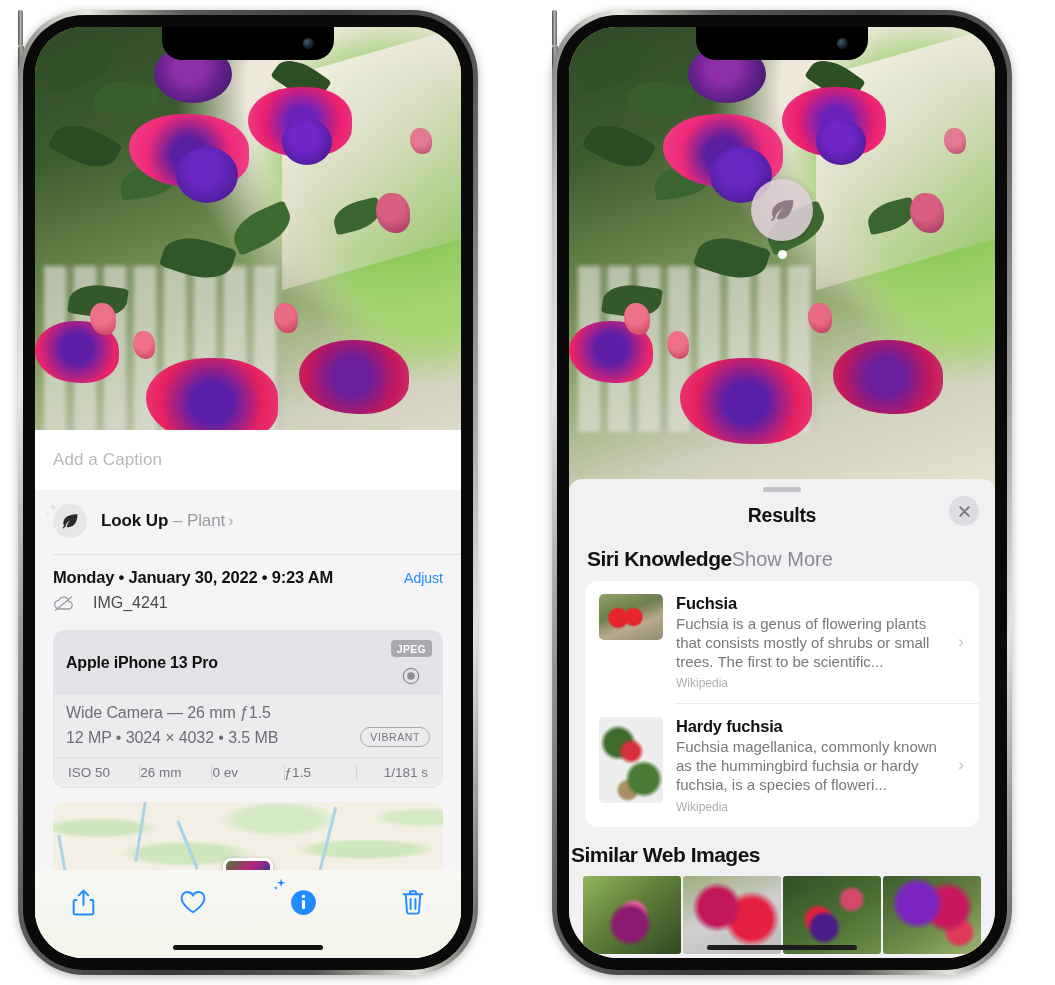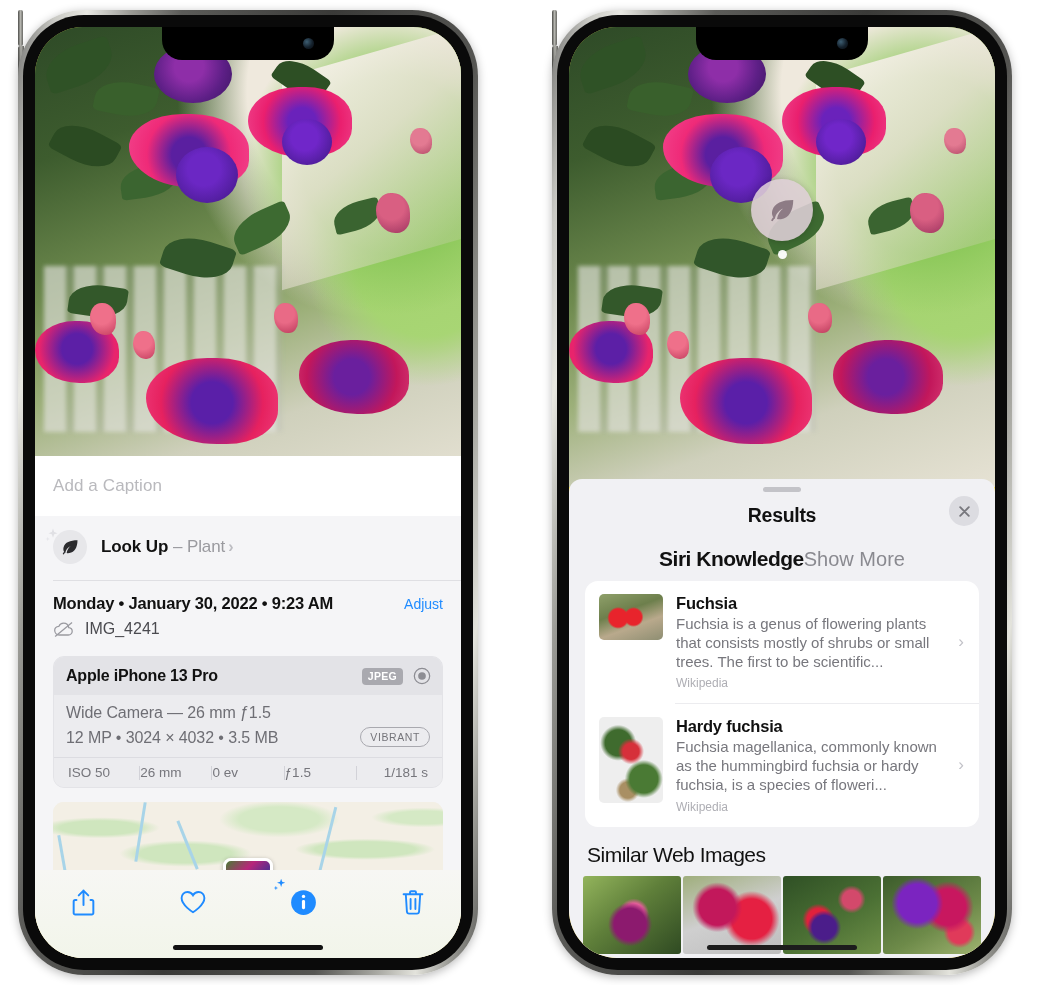--- a/index.html
+++ b/index.html
@@ -88,33 +88,33 @@
   .lookup-text{ font-size:17px; font-weight:700; color:#111; letter-spacing:-.1px; }
   .lookup-text .sub{ font-weight:400; color:#9a9a9f; }
   .chev-gray{ color:#bdbdc2; font-size:16px; margin-left:3px; }
 
   .hr{ height:1px; background:#dfdfe3; margin-left:18px; }
 
   .datecard{ padding:13px 18px 8px 18px; }
   .date-line{ display:flex; align-items:baseline; justify-content:space-between; }
   .date-text{ font-size:16.5px; font-weight:700; color:#111; letter-spacing:-.2px; }
   .adjust{ font-size:14px; color:#1f8bff; }
-  .file-line{ display:flex; align-items:center; gap:10px; margin-top:7px; }
+  .file-line{ display:flex; align-items:center; gap:18px; margin-top:7px; }
   .file-name{ font-size:16px; color:#4a4a4f; }
 
   .metacard{
     margin:10px 18px 0 18px; border-radius:11px; overflow:hidden;
     background:#ececef; border:1px solid #e3e3e7;
   }
   .meta-head{
     display:flex; align-items:center; justify-content:space-between;
     padding:9px 10px 9px 12px; background:#e3e3e7;
   }
   .meta-device{ font-size:16px; font-weight:700; color:#111; letter-spacing:-.2px; }
-  .meta-head-right{ display:flex; align-items:center; gap:9px; }
+  .meta-head-right{ display:flex; align-items:center; gap:9px;flex-direction:column; }
   .chip-jpeg{
     background:#a9a9af; color:#fff; font-size:10.5px; font-weight:700;
     padding:2.5px 6px; border-radius:4px; letter-spacing:.3px;
   }
   .meta-body{ padding:9px 12px 10px 12px; }
   .meta-lens{ font-size:16px; color:#6e6e74; letter-spacing:-.1px; }
   .meta-row2{ display:flex; align-items:flex-end; justify-content:space-between; margin-top:5px; }
   .meta-size{ font-size:16px; color:#6e6e74; letter-spacing:-.1px; }
   .chip-vibrant{
     border:1px solid #a9a9af; color:#74747a; font-size:10.5px; font-weight:400;
@@ -164,21 +164,21 @@
     position:absolute; left:0; right:0; bottom:0; background:#f1f1f4;
     border-radius:13px 13px 0 0; z-index:30; overflow:hidden;
   }
   .grabber{ width:38px; height:5px; border-radius:3px; background:#c3c3c8; margin:8px auto 0 auto; }
   .res-head{ position:relative; padding:12px 0 16px 0; text-align:center; }
   .res-title{ font-size:19.5px; font-weight:700; color:#111; letter-spacing:-.3px; }
   .close-btn{
     position:absolute; right:16px; top:4px; width:30px; height:30px; border-radius:50%;
     background:#dcdce1; display:flex; align-items:center; justify-content:center;
   }
-  .sec-head{ display:flex; align-items:baseline; justify-content:center; padding:4px 18px 10px 18px; }
+  .sec-head{ display:flex; align-items:baseline; justify-content:flex-start; padding:4px 18px 10px 18px; }
   .sec-title{ font-size:21px; font-weight:700; color:#111; letter-spacing:-.5px; }
   .show-more{ font-size:20px; color:#8a8a90; }
 
   .know-card{ margin:0 16px; background:#fff; border-radius:13px; overflow:hidden; }
   .know-row{ display:flex; gap:13px; padding:13px 13px 13px 14px; align-items:flex-start; }
   .know-thumb{ flex:0 0 auto; border-radius:5px; overflow:hidden; background:#cfcfcf; }
   .kt1{ width:64px; height:46px;
     background:
       radial-gradient(circle at 30% 52%, #e8242c 0 9px, rgba(232,36,44,0) 11px),
       radial-gradient(circle at 54% 50%, #e8242c 0 8px, rgba(232,36,44,0) 10px),
@@ -192,21 +192,21 @@
       radial-gradient(circle at 45% 85%, #a98f63 0 8px, rgba(169,143,99,0) 12px),
       #eeeeee;
   }
   .know-body{ flex:1 1 auto; min-width:0; }
   .know-title{ font-size:16.5px; font-weight:700; color:#111; letter-spacing:-.2px; }
   .know-desc{ font-size:15px; color:#77777d; line-height:1.25; margin-top:2px; }
   .know-src{ font-size:12px; color:#aeaeb4; margin-top:5px; }
   .know-chev{ align-self:center; color:#c2c2c8; font-size:17px; flex:0 0 auto; padding-right:2px; }
   .know-div{ height:1px; background:#ececef; margin-left:90px; }
 
-  .sim-title{ font-size:21px; font-weight:400; color:#111; letter-spacing:-.5px; padding:16px 18px 9px 18px; }
+  .sim-title{ font-size:21px; font-weight:700; color:#111; letter-spacing:-.5px; padding:16px 18px 9px 2px; }
   .sim-strip{ display:flex; gap:2px; padding:0 14px; }
   .sim-cell{ flex:1; height:78px; border-radius:3px; overflow:hidden; }
   .s1{ background:
       radial-gradient(circle at 48% 62%, #8c1a6e 0 16px, rgba(140,26,110,0) 22px),
       radial-gradient(circle at 52% 48%, #e8609c 0 10px, rgba(232,96,156,0) 15px),
       linear-gradient(140deg,#93b45c 0%,#5f7f3a 45%,#2f4a22 100%); }
   .s2{ background:
       radial-gradient(circle at 35% 40%, #c2185b 0 18px, rgba(194,24,91,0) 25px),
       radial-gradient(circle at 70% 55%, #e52042 0 20px, rgba(229,32,66,0) 28px),
       linear-gradient(160deg,#9fae7c 0%,#cfcfcf 50%,#bdbdbd 100%); }

